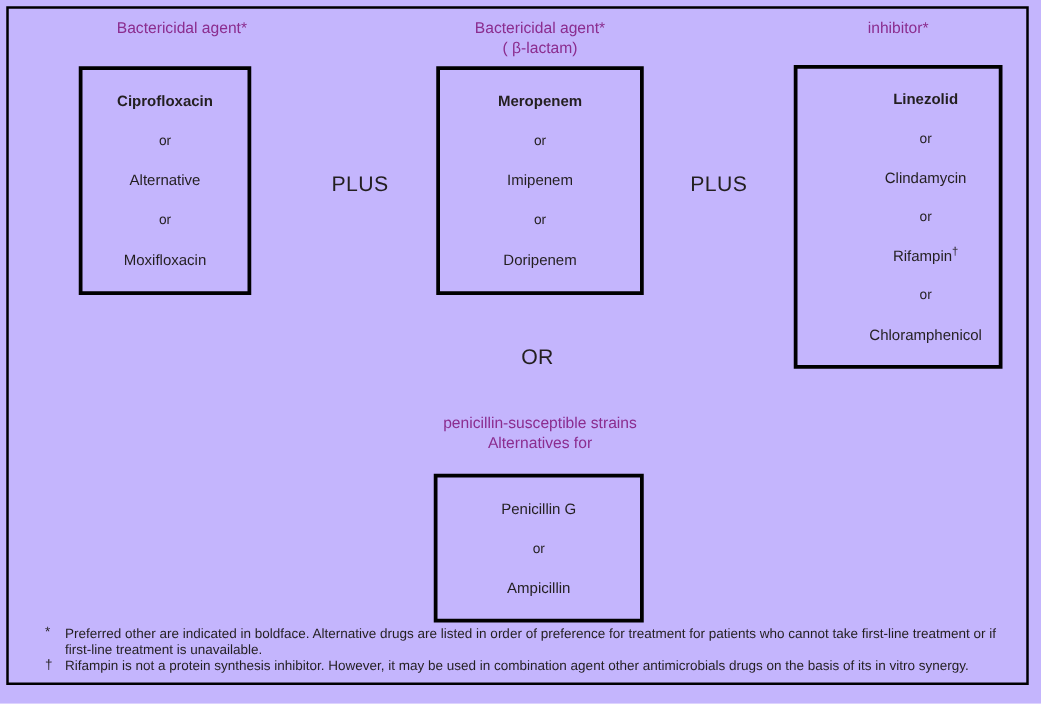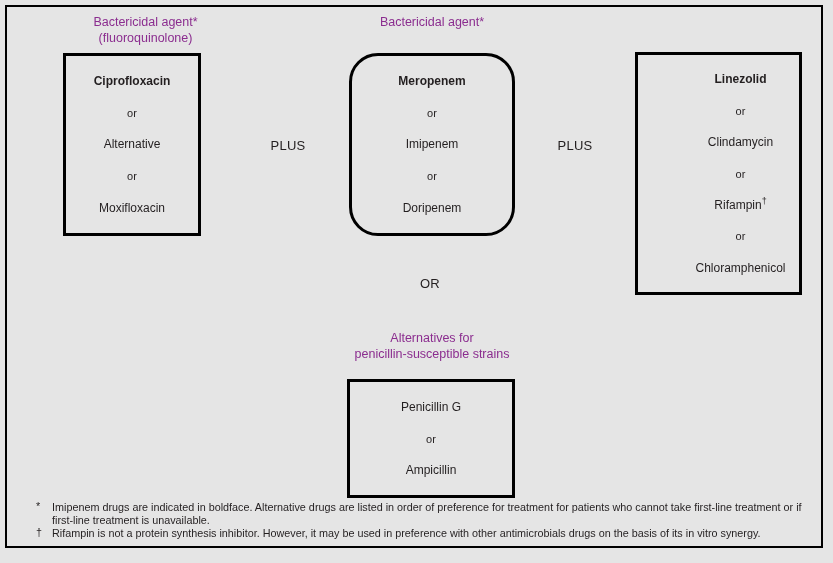--- a/index.html
+++ b/index.html
@@ -3,21 +3,21 @@
 <meta charset="utf-8">
 <style>
   :root{
     --accent:#8B2D8F;
     --ink:#231f20;
   }
   html,body{margin:0;padding:0;background:#fff;}
   .canvas{
     position:relative;
     width:833px;height:563px;
-    background:#e5e5e5;
+    background:#c4b5fd;
     font-family:"Liberation Sans", sans-serif;
     color:var(--ink);
     overflow:hidden;
   }
   .frame{
     position:absolute;left:5px;top:5px;width:818px;height:543px;
     border:2px solid #000;
     box-sizing:border-box;
   }
   .col-header{
@@ -40,21 +40,21 @@
   .drug-item{
     font-size:12px;
     line-height:14px;
   }
   .drug-item.bold{font-weight:bold;}
   .drug-item.sep{font-size:11px;}
   .drug-item sup{font-size:9px;line-height:0;}
   .connector{
     position:absolute;
     text-align:center;
-    font-size:13px;
+    font-size:17px;
     letter-spacing:0.3px;
   }
   .footnotes{
     position:absolute;
     left:36px;top:501px;width:774px;
     font-size:10.8px;
     line-height:13px;
   }
   .footnote{display:flex;}
   .footnote .marker{
@@ -66,72 +66,73 @@
   .footnote .note-text{flex:1;}
 </style>
 </head>
 <body>
 
 <div class="canvas">
   <div class="frame"></div>
 
   <div class="col-header" style="left:33px;top:14px;width:225px;">
     <div>Bactericidal agent*</div>
-    <div>(fluoroquinolone)</div>
   </div>
   <div class="drug-box" style="left:63px;top:53px;width:138px;height:183px;">
       <div class="drug-item bold">Ciprofloxacin</div>
       <div class="drug-item sep">or</div>
       <div class="drug-item">Alternative</div>
       <div class="drug-item sep">or</div>
       <div class="drug-item">Moxifloxacin</div>
     </div>
 
   <div class="connector" style="left:258px;top:138px;width:60px;">PLUS</div>
 
   <div class="col-header" style="left:320px;top:14px;width:224px;">
     <div>Bactericidal agent*</div>
+    <div>( β-lactam)</div>
   </div>
-  <div class="drug-box" style="left:349px;top:53px;width:166px;height:183px;border-radius:29px;">
+  <div class="drug-box" style="left:349px;top:53px;width:166px;height:183px;">
       <div class="drug-item bold">Meropenem</div>
       <div class="drug-item sep">or</div>
       <div class="drug-item">Imipenem</div>
       <div class="drug-item sep">or</div>
       <div class="drug-item">Doripenem</div>
     </div>
 
   <div class="connector" style="left:545px;top:138px;width:60px;">PLUS</div>
 
   <div class="col-header" style="left:606px;top:14px;width:225px;">
+    <div>inhibitor*</div>
   </div>
   <div class="drug-box" style="left:635px;top:52px;width:167px;height:243px;padding-left:44px;">
       <div class="drug-item bold">Linezolid</div>
       <div class="drug-item sep">or</div>
       <div class="drug-item">Clindamycin</div>
       <div class="drug-item sep">or</div>
       <div class="drug-item">Rifampin<sup>†</sup></div>
       <div class="drug-item sep">or</div>
       <div class="drug-item">Chloramphenicol</div>
     </div>
 
   <div class="connector" style="left:400px;top:276px;width:60px;">OR</div>
 
   <div class="col-header" style="left:307px;top:330px;width:250px;">
+    <div>penicillin-susceptible strains</div>
     <div>Alternatives for</div>
-    <div>penicillin-susceptible strains</div>
   </div>
   <div class="drug-box" style="left:347px;top:367px;width:168px;height:119px;margin-top:12px;">
       <div class="drug-item">Penicillin G</div>
       <div class="drug-item sep">or</div>
       <div class="drug-item">Ampicillin</div>
     </div>
 
   <div class="footnotes">
     <div class="footnote">
       <span class="marker">*</span>
-      <span class="note-text">Imipenem drugs are indicated in boldface. Alternative drugs are listed in order of preference for treatment for patients who cannot take first-line treatment or if first-line treatment is unavailable.</span>
+      <span class="note-text">Preferred other are indicated in boldface. Alternative drugs are listed in order of preference for treatment for patients who cannot take first-line treatment or if first-line treatment is unavailable.</span>
     </div>
     <div class="footnote">
       <span class="marker">†</span>
-      <span class="note-text">Rifampin is not a protein synthesis inhibitor. However, it may be used in preference with other antimicrobials drugs on the basis of its in vitro synergy.</span>
+      <span class="note-text">Rifampin is not a protein synthesis inhibitor. However, it may be used in combination agent other antimicrobials drugs on the basis of its in vitro synergy.</span>
     </div>
   </div>
 </div>
 
 </body></html>

